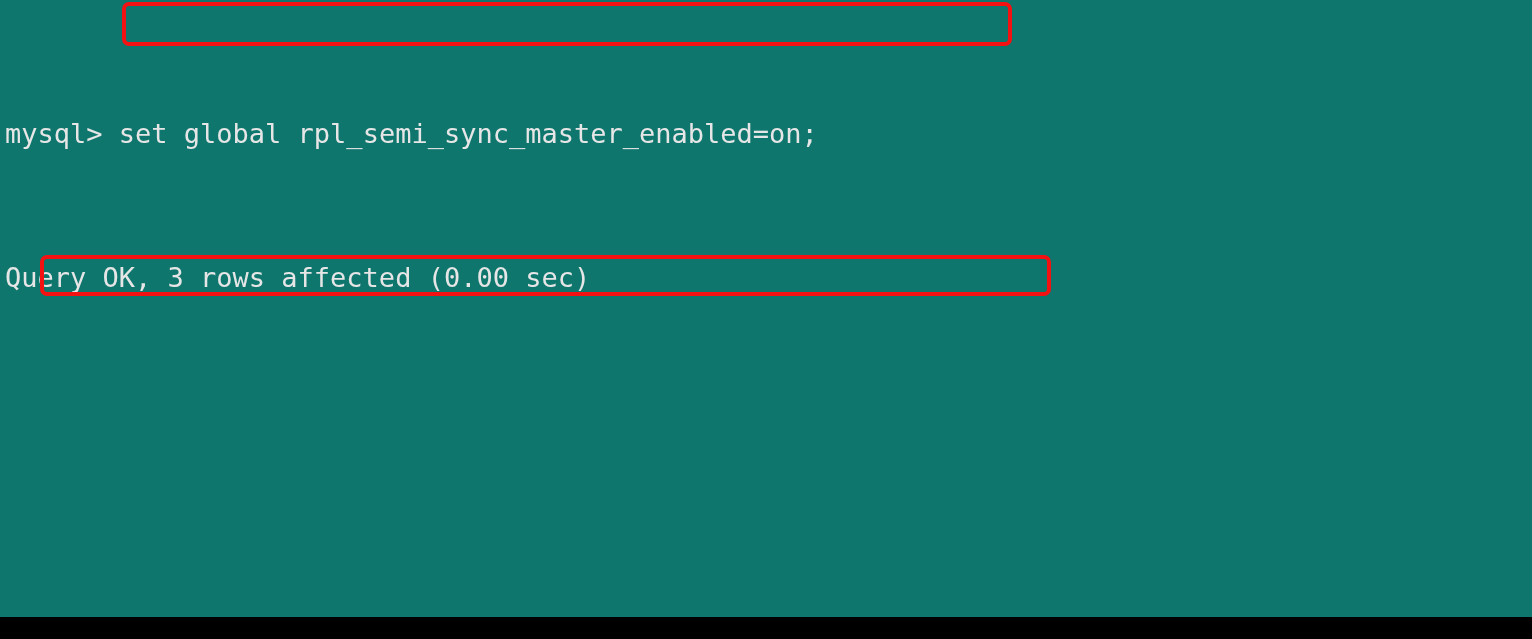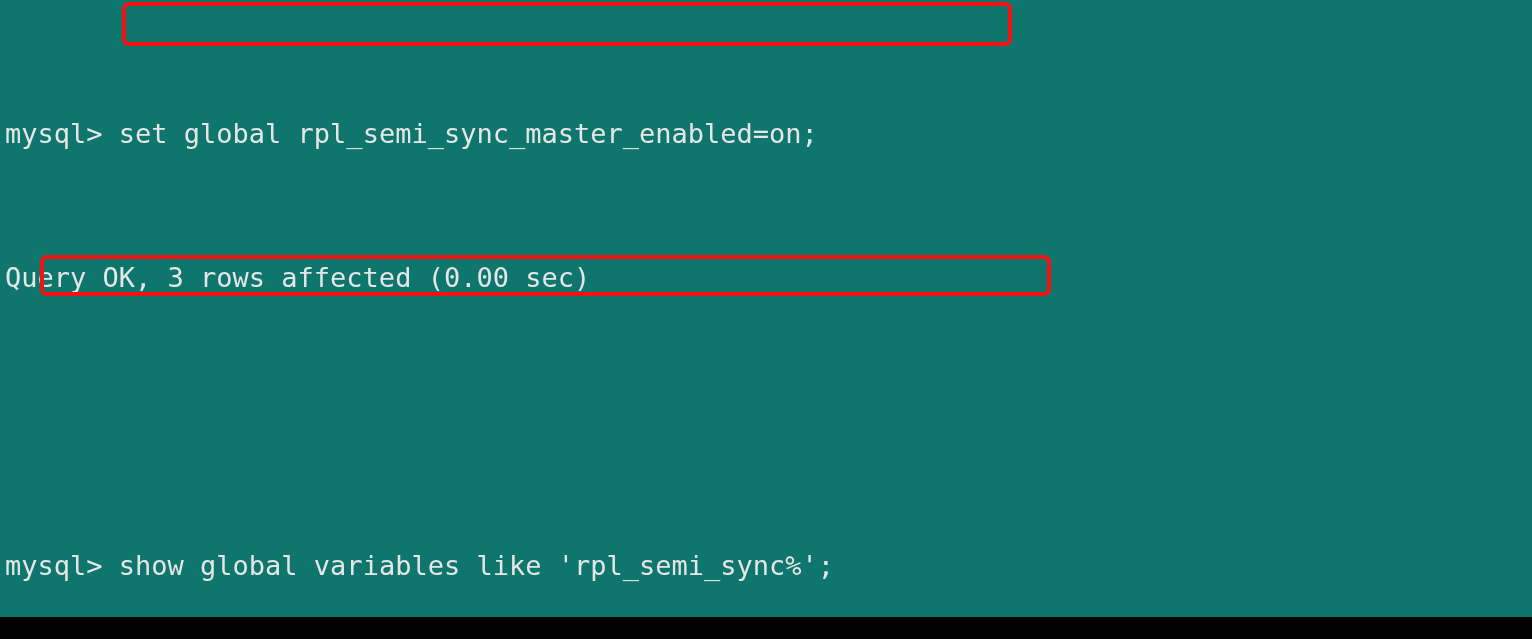--- a/index.html
+++ b/index.html
@@ -62,21 +62,20 @@
 <div id="screen">
 
   <div id="term">
 
     <div class="line"><span>mysql&gt; </span><span>set global rpl_semi_sync_master_enabled=on;</span></div>
 
     <div class="line">Query OK, 3 rows affected (0.00 sec)</div>
 
     <div class="line blank"> </div>
 
-    <div class="line"><span>mysql&gt; </span><span>show global variables like 'rpl_semi_sync%';</span></div>
 
     
 
     
 
     
 
     
     
     

